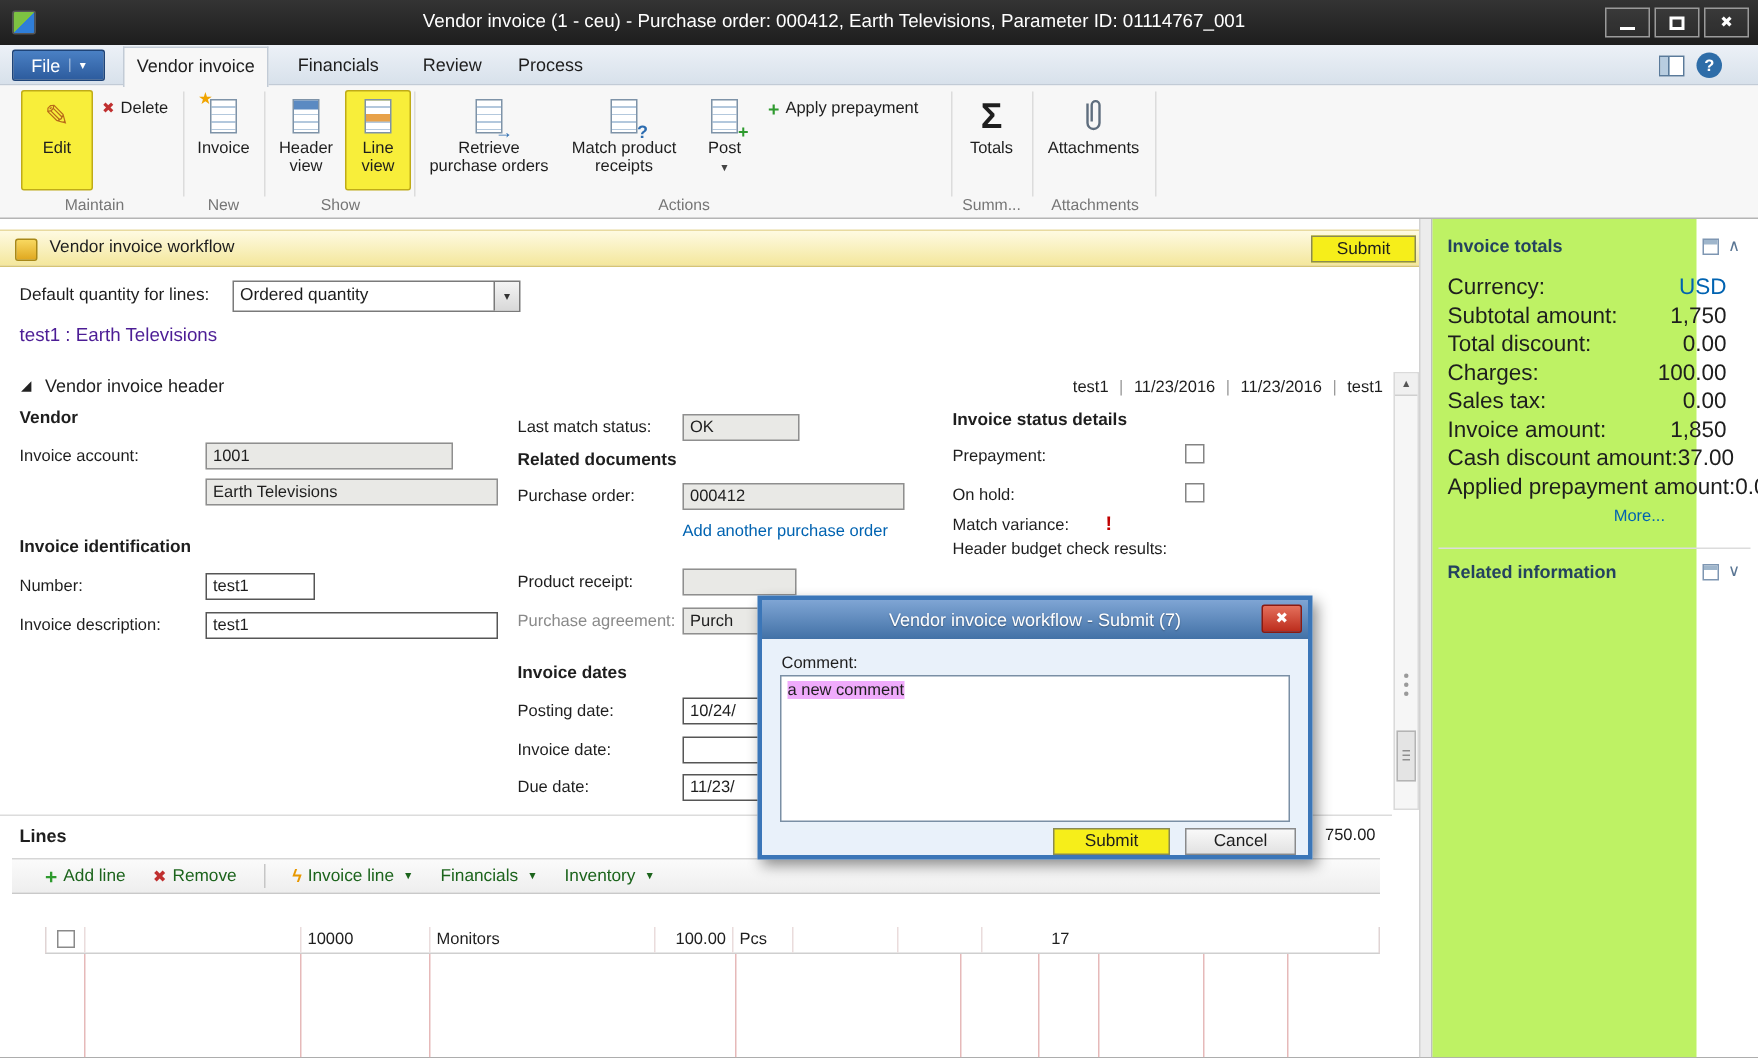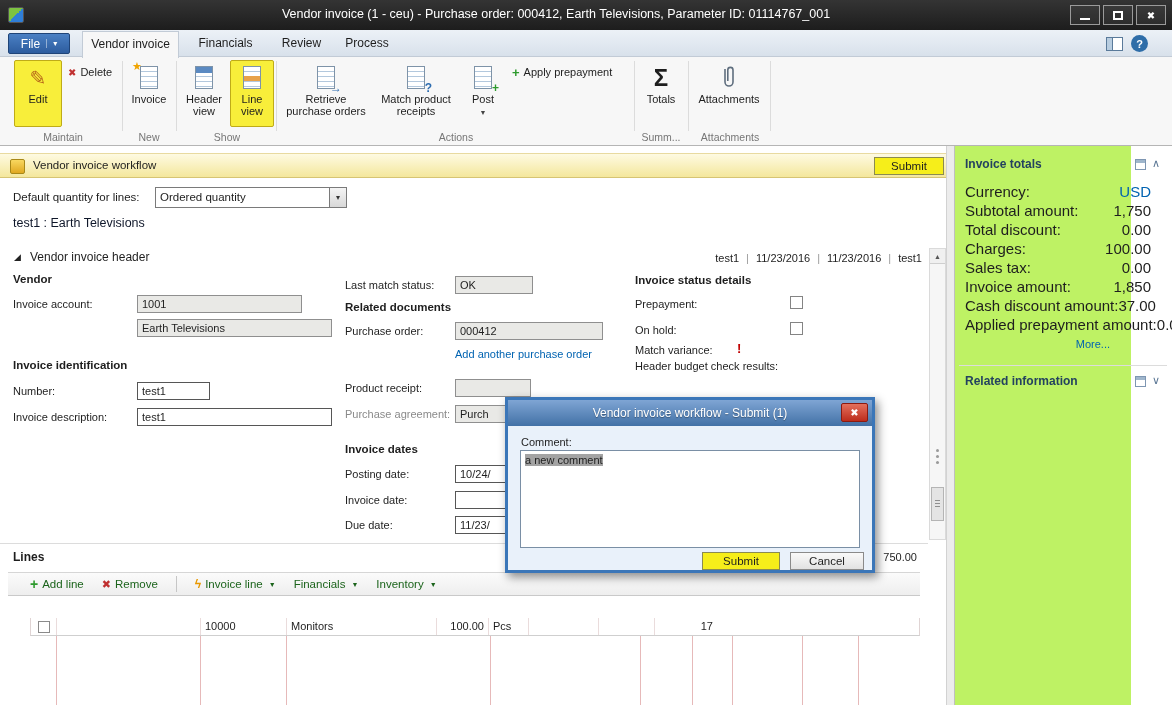--- a/index.html
+++ b/index.html
@@ -54,21 +54,21 @@
   .wfbar{position:absolute;left:0;top:153px;width:950px;height:25px;background:linear-gradient(#fefae2,#f4e79c);border-top:1px solid #e8daa0;border-bottom:1px solid #d6c474}
   .wf-icon{position:absolute;left:10px;top:5px;width:15px;height:15px;border:1px solid #a88818;border-radius:2px;background:linear-gradient(#f8d860,#e0a820)}
   .wf-msg{position:absolute;left:33px;top:5px;font-size:11.5px}
   .btn-y{background:#f6ee1a;border:1px solid #8a8a52;font-size:11.5px;display:flex;align-items:center;justify-content:center}
   .btn{background:linear-gradient(#f9f9f9,#e2e2e2);border:1px solid #8a8a8a;font-size:11.5px;display:flex;align-items:center;justify-content:center}
 
   
   .combo{position:absolute;left:155px;top:187px;width:192px;height:21px;background:#fff;border:1px solid #7a7a7a;font-size:11.5px;line-height:19px;padding-left:4px}
   .combo-arrow{position:absolute;right:0;top:0;bottom:0;width:17px;border-left:1px solid #7a7a7a;background:linear-gradient(#f4f4f4,#d8d8d8);display:flex;align-items:center;justify-content:center;font-size:8px;color:#333}
 
-  .rec-head{position:absolute;left:13px;top:216px;font-size:12.5px;color:#0f172a}
+  .rec-head{position:absolute;left:13px;top:216px;font-size:12.5px;color:#4c1d95}
   .exp{position:absolute;left:14px;top:252px;font-size:9px;color:#222}
   .sec-title{position:absolute;left:30px;top:250px;font-size:12px;font-weight:normal}
   .rec-info{position:absolute;left:660px;top:252px;width:262px;text-align:right;font-size:11px;white-space:nowrap}
   .pipe{color:#9a9a9a;padding:0 7px}
   .gray-lbl{color:#8a8a8a}
   .alert{position:absolute;color:#c00000;font-weight:bold;font-size:13px}
 
   
   .lines-tb{position:absolute;left:8px;top:572px;width:912px;height:24px;display:flex;align-items:center;gap:18px;padding-left:22px;background:linear-gradient(#fbfbfb,#eee);border-top:1px solid #d6d6d6;border-bottom:1px solid #c9c9c9;font-size:11.5px;color:#1c641c}
   .tbi{display:flex;align-items:center;gap:4px;white-space:nowrap}
@@ -100,21 +100,21 @@
   .fp-row{position:absolute;left:10px;width:186px;display:flex;justify-content:space-between;font-size:15px;white-space:nowrap}
   .fp-more{position:absolute;right:21px;font-size:11px}
   .fp-div{position:absolute;left:4px;width:208px;height:1px;background:#dcdcdc}
 
   
   .dialog{position:absolute;left:505px;top:397px;width:370px;height:176px;border:3px solid #3b76b8;background:#e9f1fa;box-shadow:3px 4px 9px rgba(0,0,0,.45);z-index:50}
   .dlg-title{position:absolute;left:0;right:0;top:0;height:26px;background:linear-gradient(#7fa5d4,#4271a6);color:#fff;font-size:12px;display:flex;align-items:center;justify-content:center;text-shadow:0 1px 1px rgba(0,0,0,.35)}
   .dlg-close{position:absolute;top:3px;right:4px;width:27px;height:19px;background:linear-gradient(#e4705c,#bc2c1c);border:1px solid #8b1a10;border-radius:2px;color:#fff;font-size:10px;font-weight:bold;display:flex;align-items:center;justify-content:center;z-index:2}
   .dlg-comment-lbl{position:absolute;left:13px;top:36px;font-size:11px}
   .dlg-text{position:absolute;left:12px;top:50px;width:340px;height:98px;background:#fff;border:1px solid #7a8fa5;font-size:11px;padding:3px 4px}
-  .hl-text{background:#a3a3a3}
+  .hl-text{background:#f0abfc}
   .dlg-submit{position:absolute;left:194px;top:152px;width:78px;height:18px}
   .dlg-cancel{position:absolute;left:282px;top:152px;width:74px;height:18px}
 </style>
 </head>
 <body>
 
 <div id="root">
 
   <div class="titlebar">
     <div class="app-icon"></div>
@@ -396,21 +396,21 @@
     </div>
 
     <div class="fp-more link" style="top:192px">More...</div>
     <div class="fp-div" style="top:219px"></div>
     <div class="fp-title" style="top:228px">Related information</div>
     <div class="fp-grid-icon" style="left:180px;top:230px"></div>
     <div class="fp-chev" style="left:197px;top:228px">∨</div>
   </div>
 
   <div class="dialog">
-    <div class="dlg-title">Vendor invoice workflow - Submit (1)</div>
+    <div class="dlg-title">Vendor invoice workflow - Submit (7)</div>
     <div class="dlg-close">
         <span>✖</span>
       </div>
     <div class="dlg-comment-lbl">Comment:</div>
     <div class="dlg-text">
       <span class="hl-text">a new comment</span>
     </div>
     <div class="btn-y dlg-submit">Submit</div>
     <div class="btn dlg-cancel">Cancel</div>
   </div>

